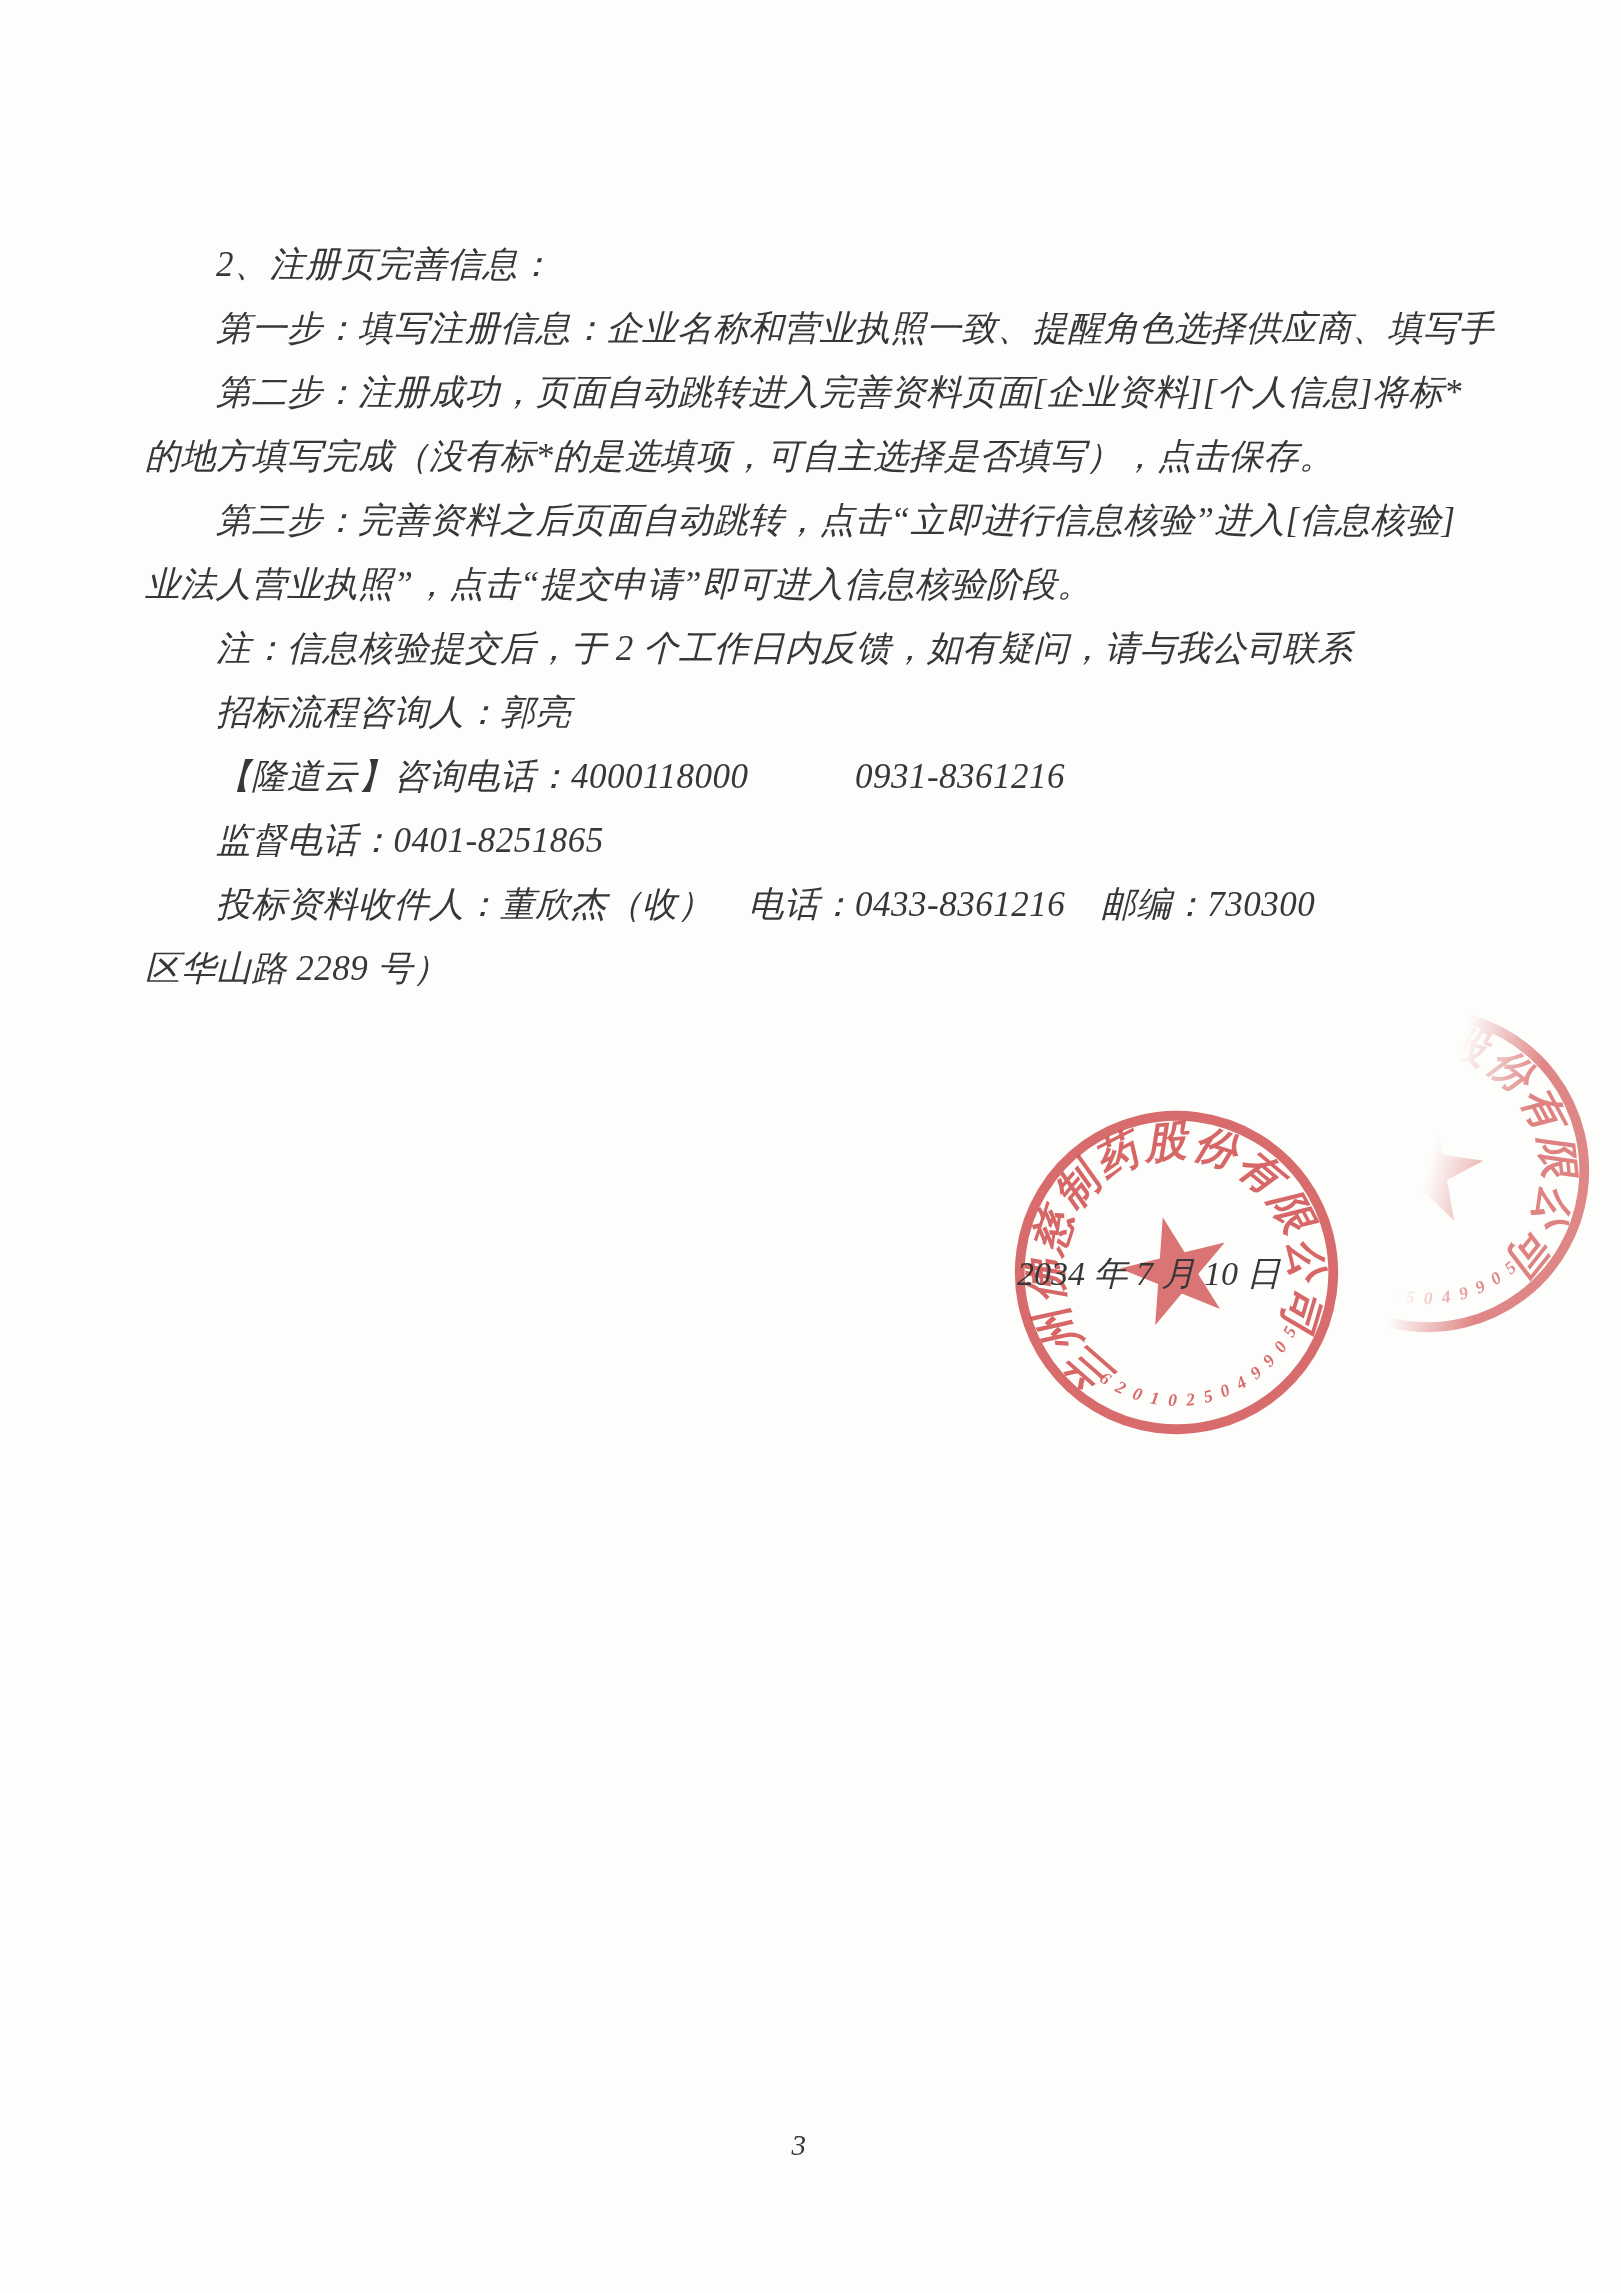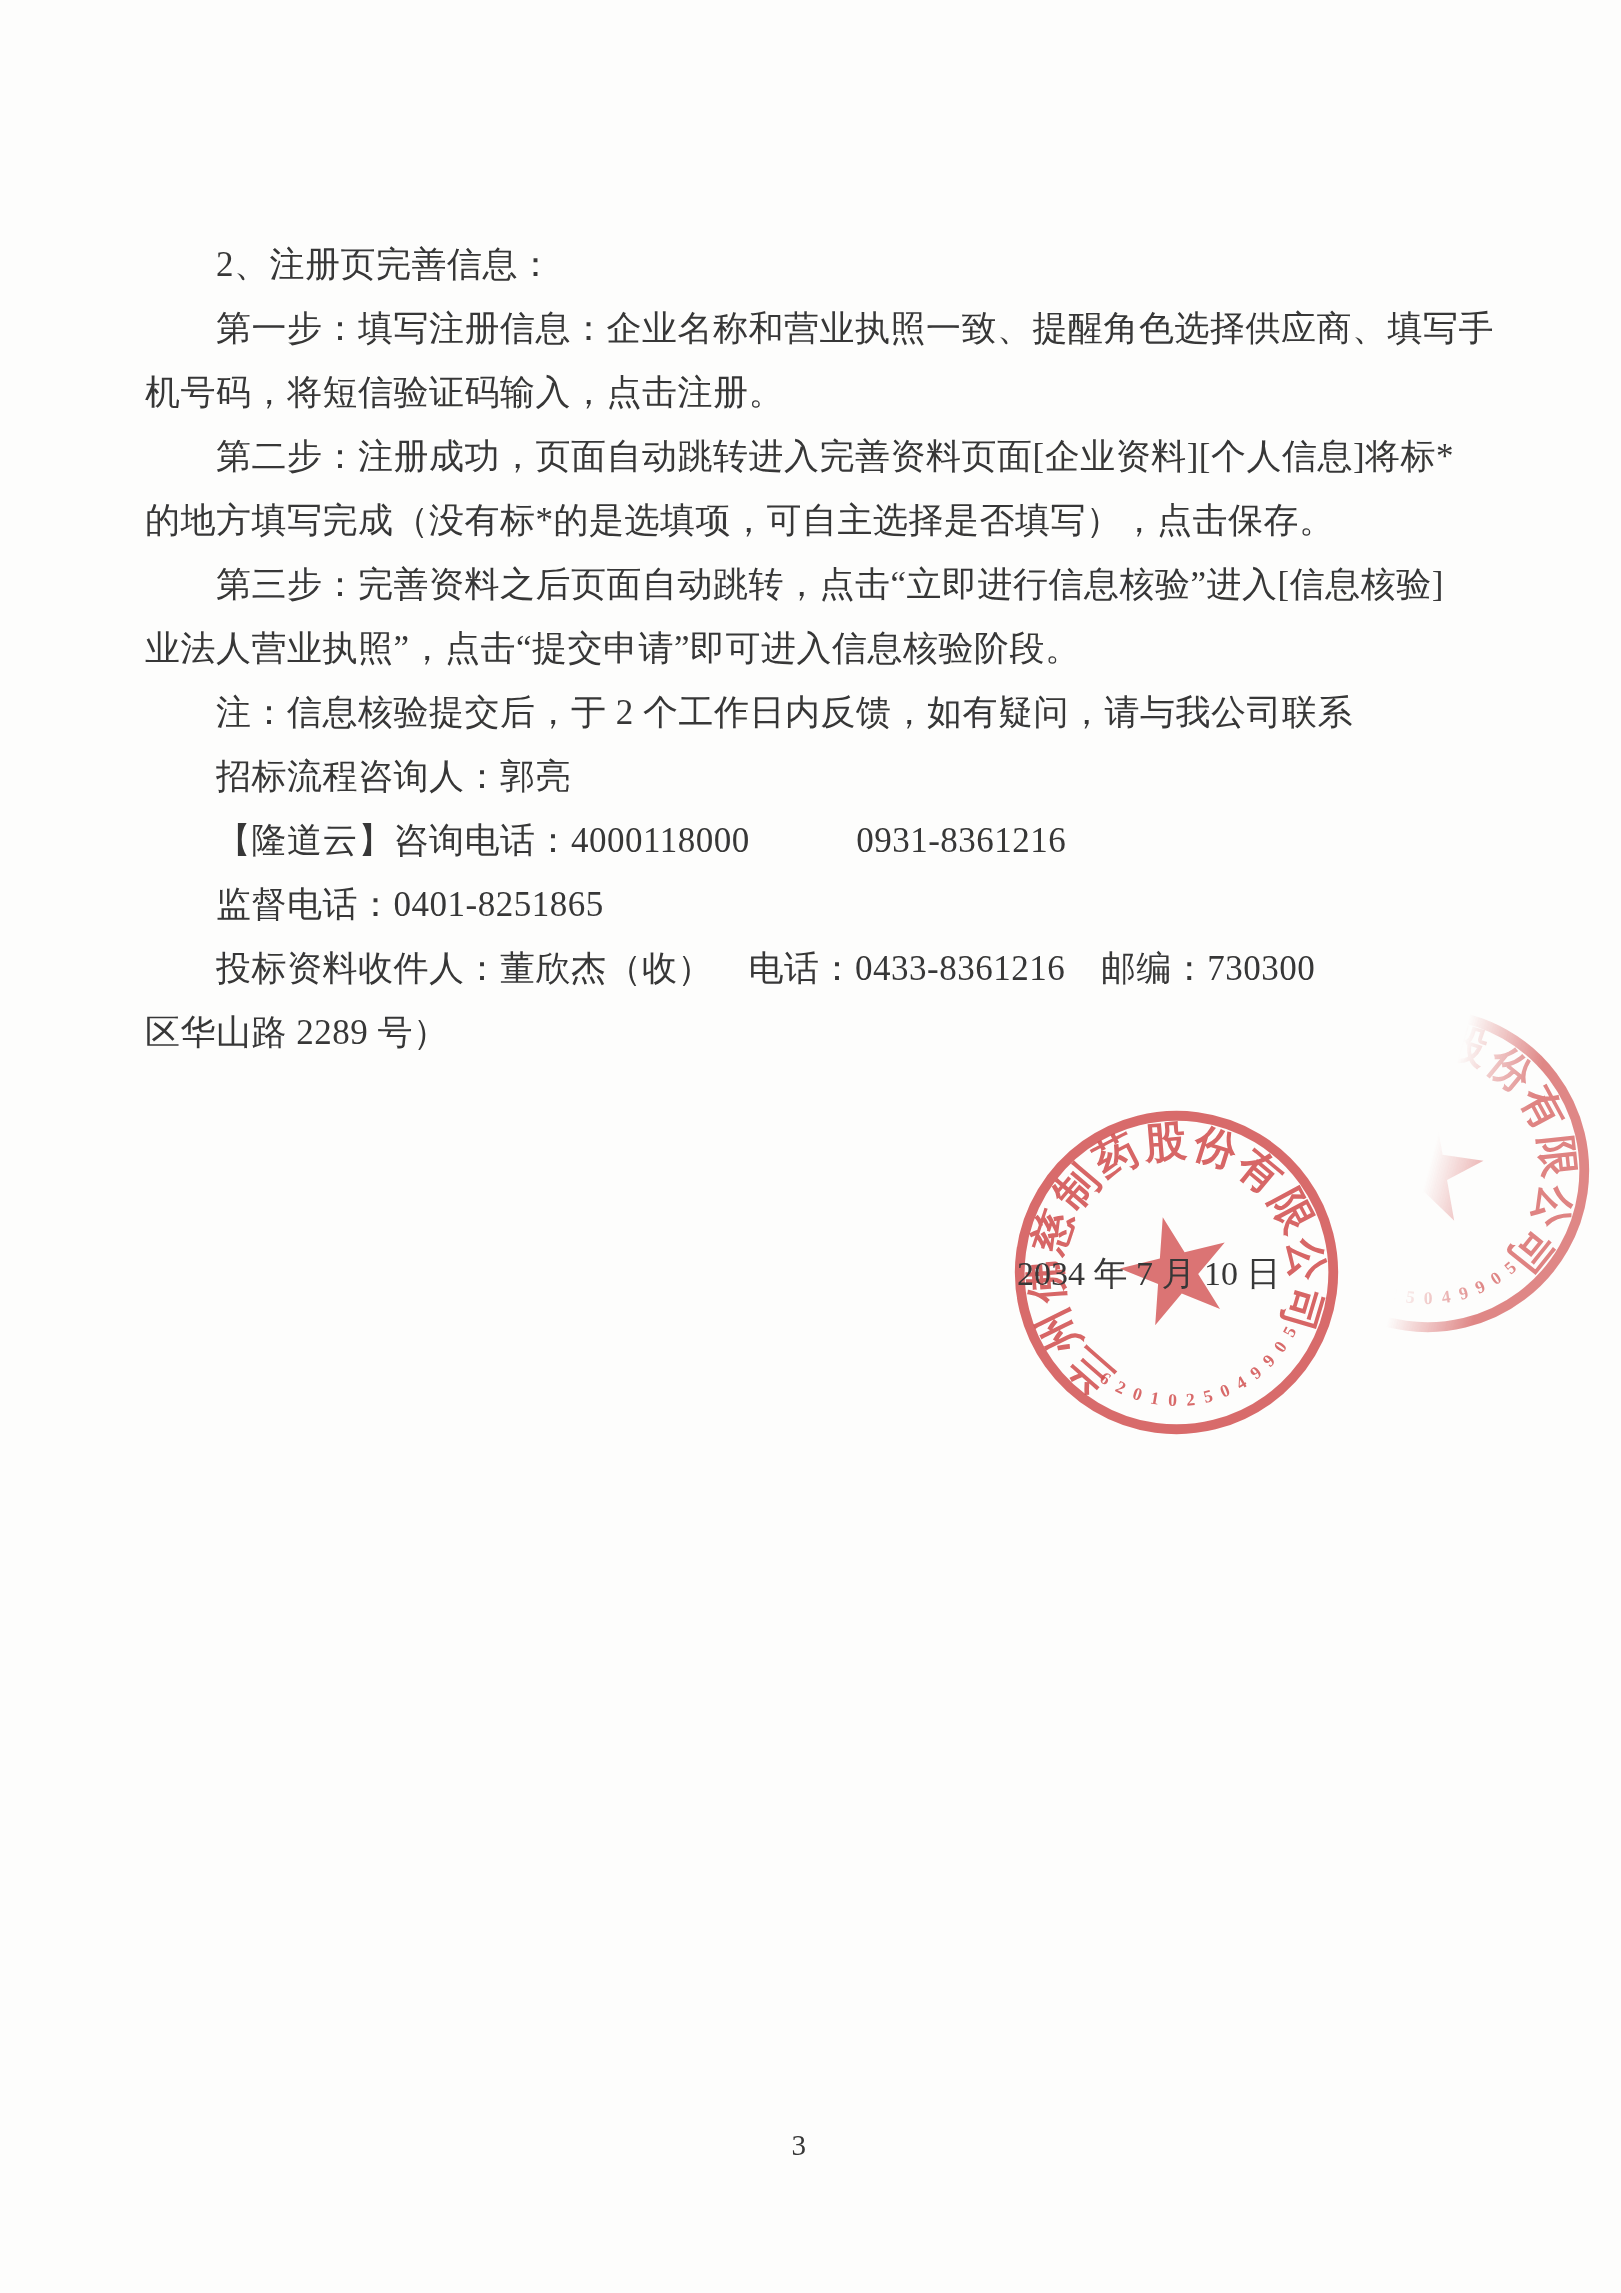--- a/index.html
+++ b/index.html
@@ -4,20 +4,21 @@
 <style>
   html, body { margin: 0; padding: 0; }
   .page {
     position: relative;
     width: 1621px;
     height: 2294px;
     background: #fdfdfc;
     overflow: hidden;
     font-family: "Liberation Serif", "DejaVu Serif", serif;
     color: #373737;
+    font-style: italic;
   }
   .body-text {
     position: absolute;
     left: 145px;
     top: 233px;
     width: 1353px;
     font-size: 35px;
     line-height: 64px;
     letter-spacing: 0.5px;
   }
@@ -65,21 +66,20 @@
   }
 </style>
 </head>
 <body>
 
 <div class="page">
 
   <div class="body-text">
     <p class="line indent">2、注册页完善信息：</p>
     <p class="line indent">第一步：填写注册信息：企业名称和营业执照一致、提醒角色选择供应商、填写手</p>
-    <p class="line">机号码，将短信验证码输入，点击注册。</p>
     <p class="line indent">第二步：注册成功，页面自动跳转进入完善资料页面[企业资料][个人信息]将标*</p>
     <p class="line">的地方填写完成（没有标*的是选填项，可自主选择是否填写），点击保存。</p>
     <p class="line indent">第三步：完善资料之后页面自动跳转，点击“立即进行信息核验”进入[信息核验]</p>
     <p class="line">业法人营业执照”，点击“提交申请”即可进入信息核验阶段。</p>
     <p class="line indent">注：信息核验提交后，于 2 个工作日内反馈，如有疑问，请与我公司联系</p>
     <p class="line indent">招标流程咨询人：郭亮</p>
     <p class="line indent">【隆道云】咨询电话：4000118000　　　0931-8361216</p>
     <p class="line indent">监督电话：0401-8251865</p>
     <p class="line indent">投标资料收件人：董欣杰（收）　电话：0433-8361216　邮编：730300</p>
     <p class="line">区华山路 2289 号）</p>

